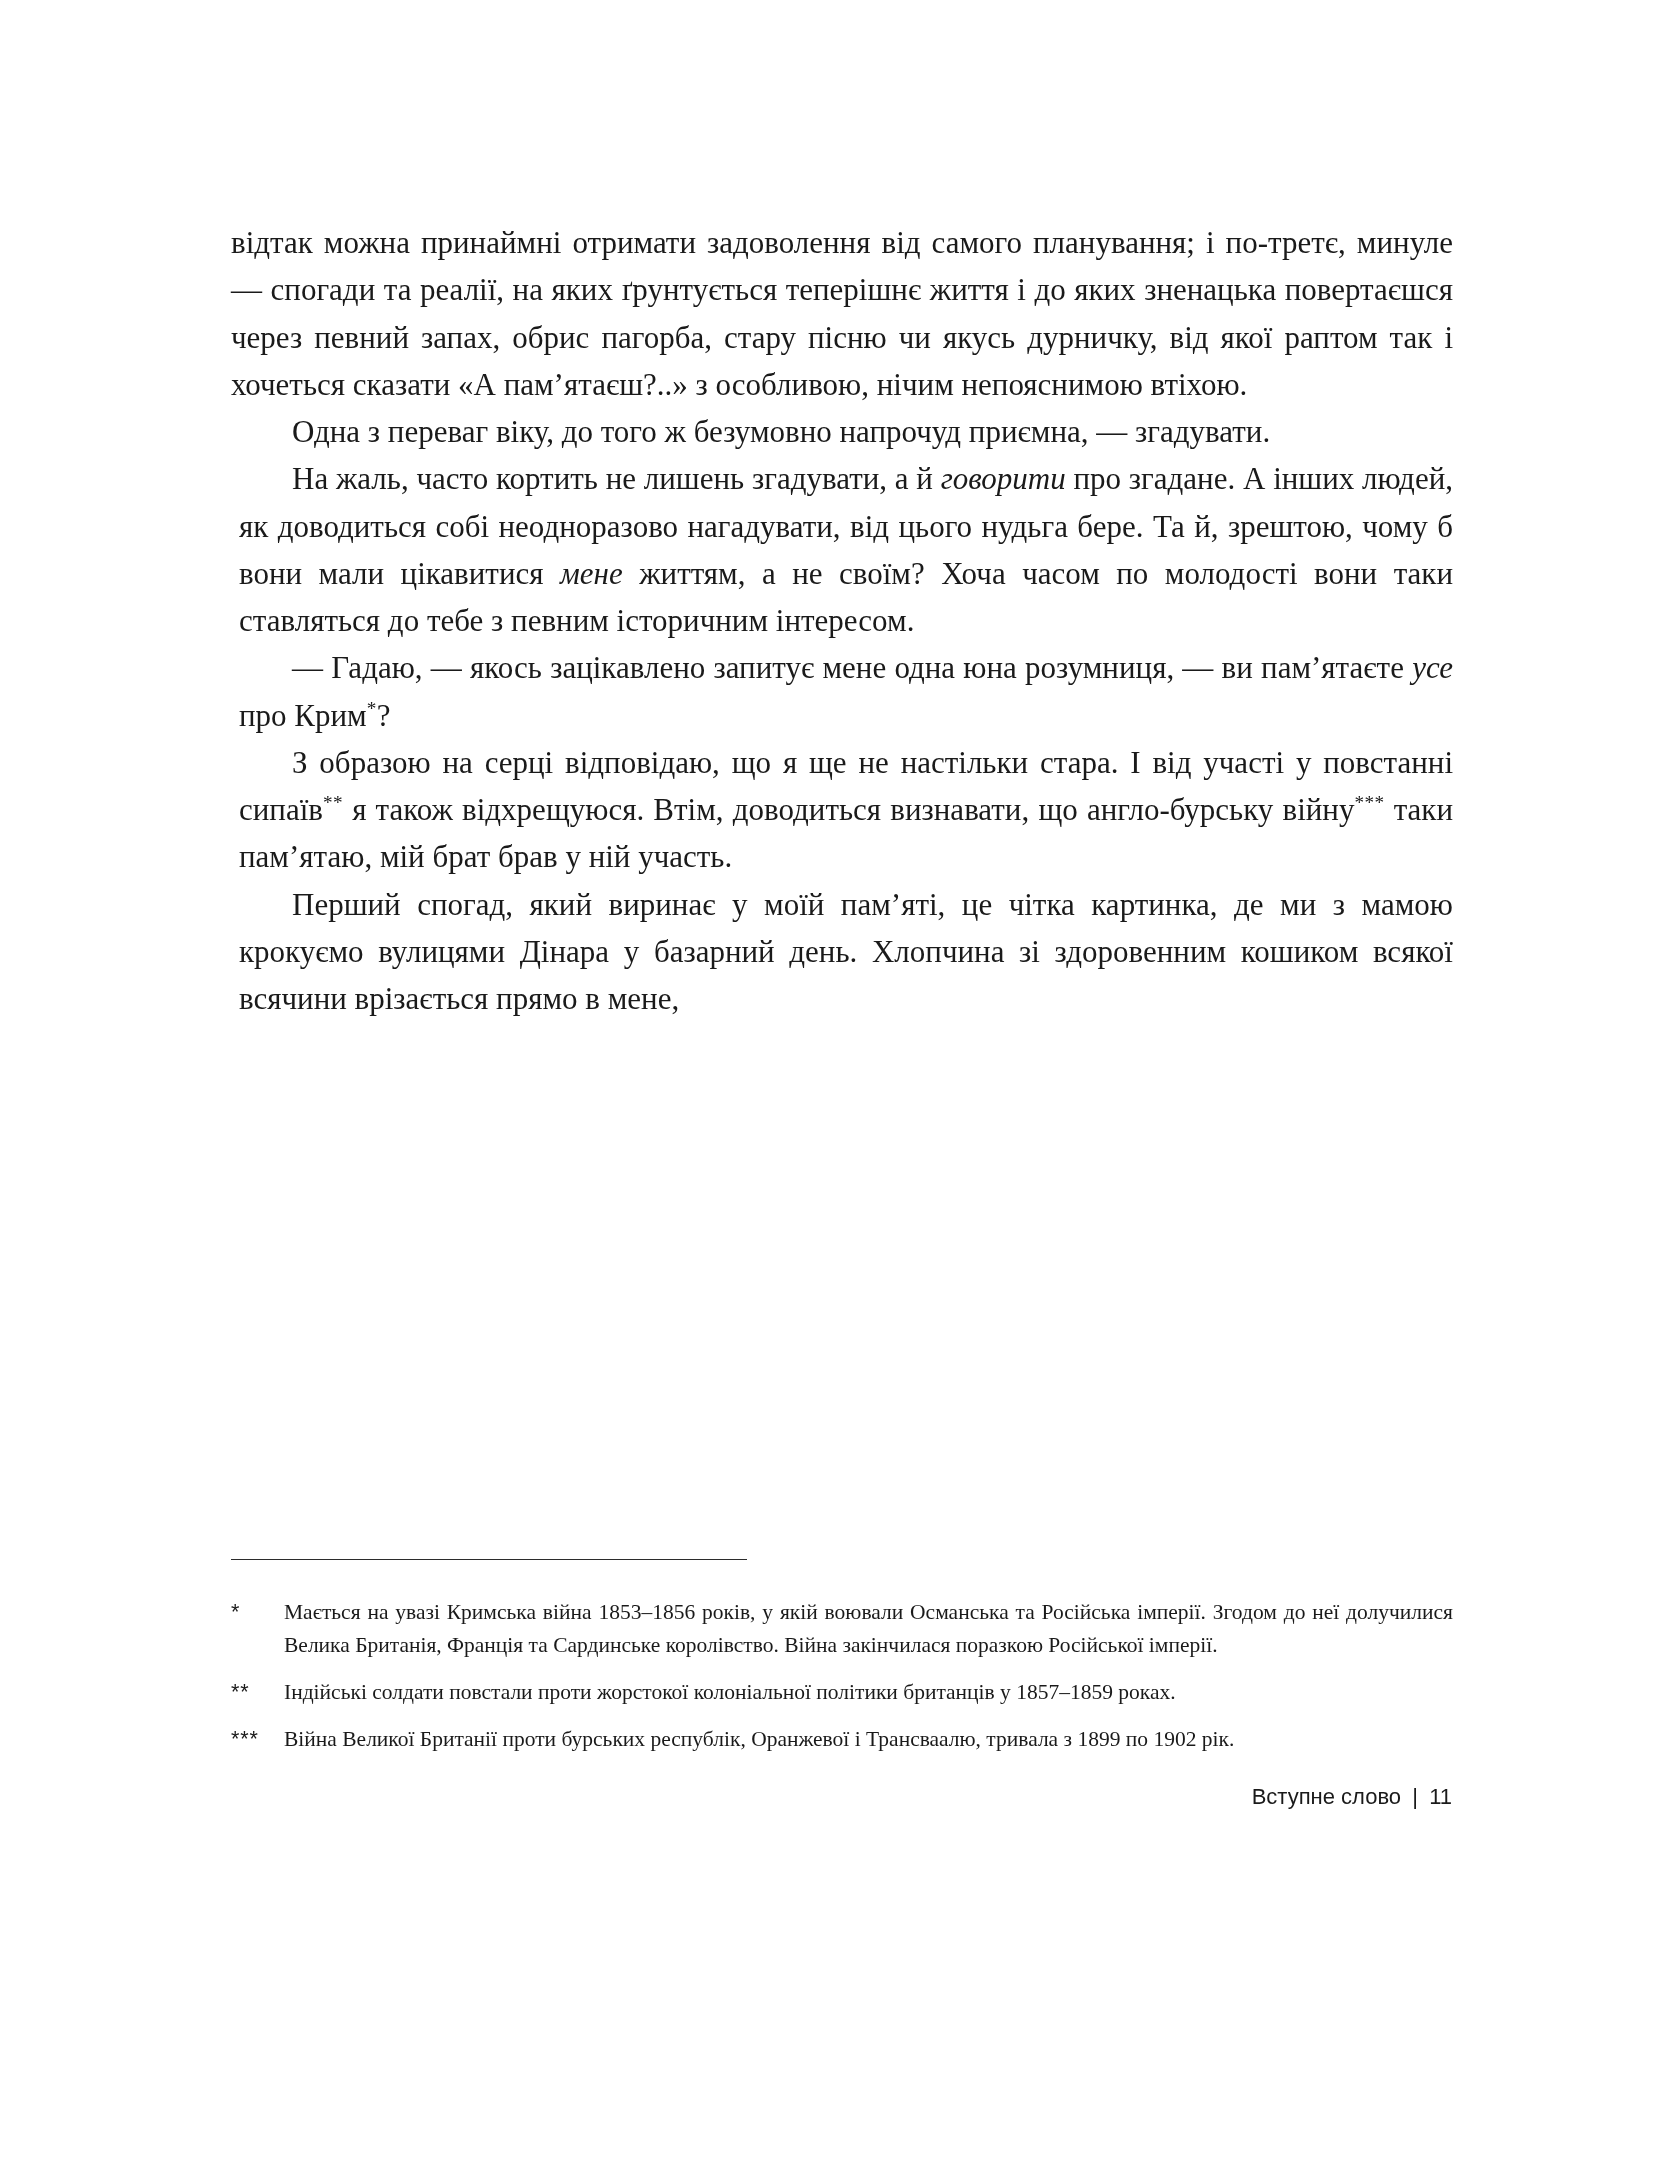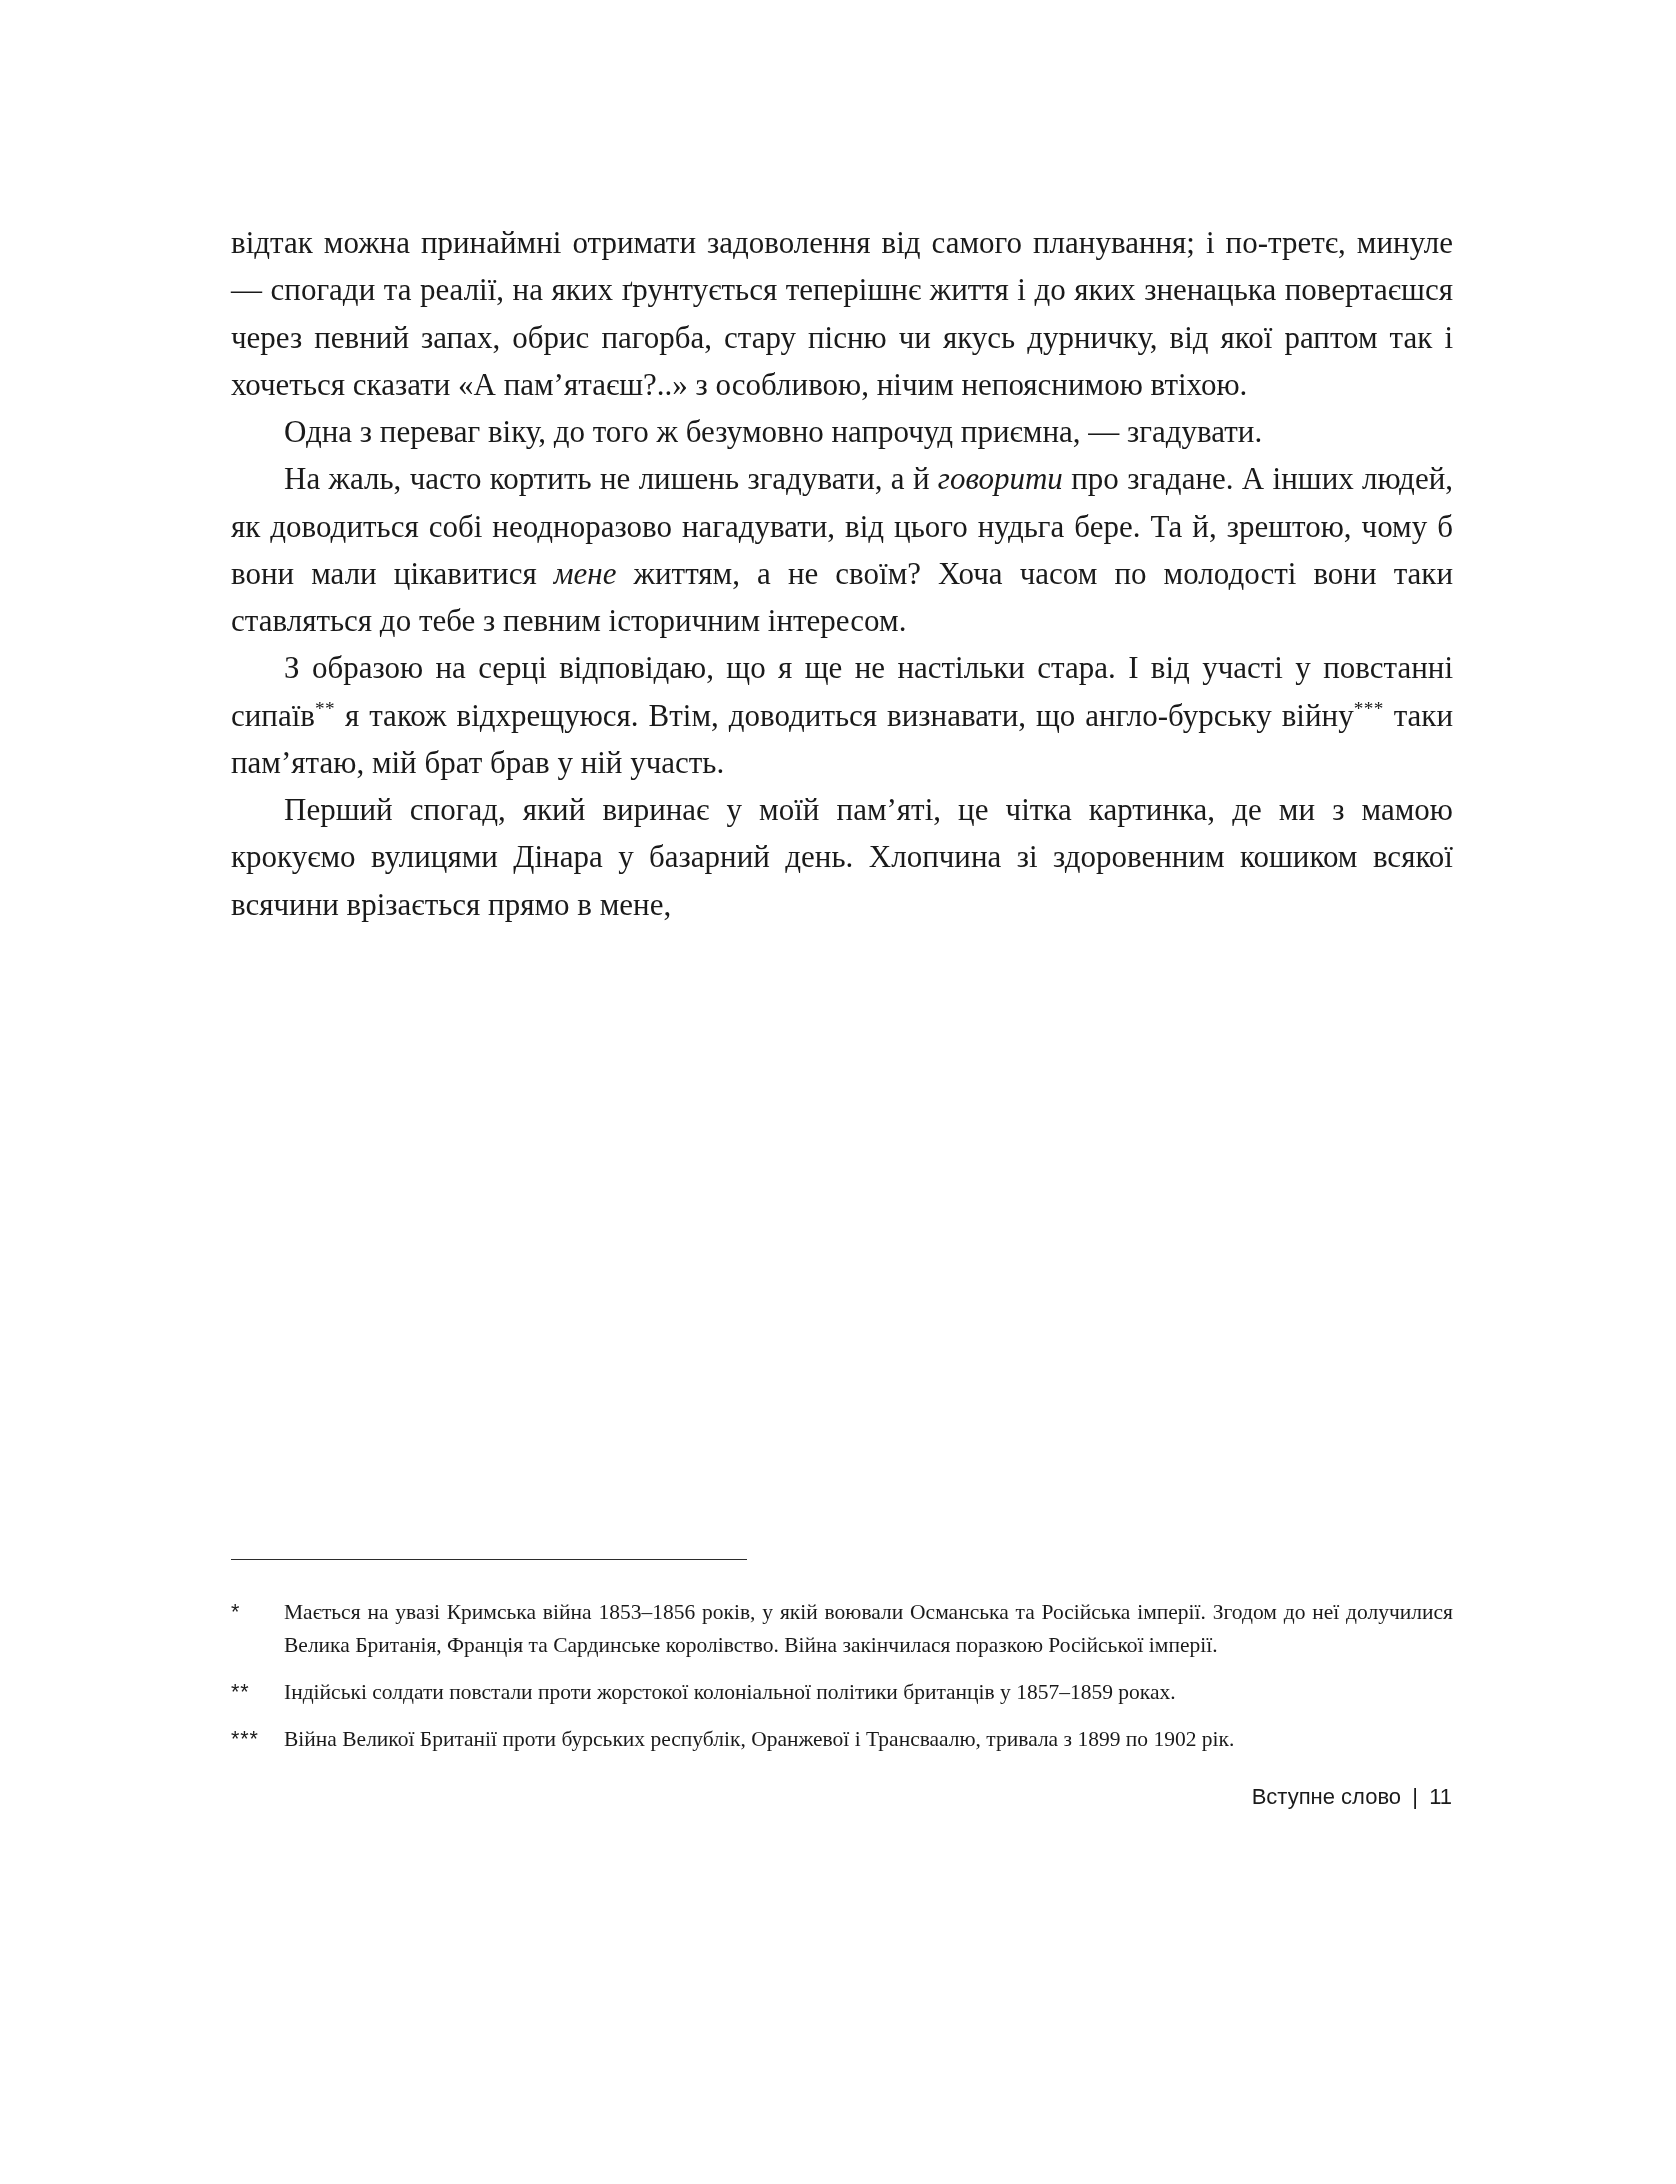--- a/index.html
+++ b/index.html
@@ -29,20 +29,21 @@
     text-align: justify;
     text-justify: inter-word;
     margin: 0;
     hyphens: manual;
   }
   .para + .para {
     margin-top: 0px;
   }
   .para.indent {
     text-indent: 53px;
+    margin-left: 8px;
   }
   .para i, .para em {
     font-style: italic;
   }
   sup.fn {
     font-size: 0.62em;
     vertical-align: super;
     line-height: 0;
     letter-spacing: 0.4px;
   }
@@ -104,20 +105,21 @@
 </style>
 </head>
 <body>
 
 <div class="page">
 
   <div class="body-block">
     <p class="para">відтак можна принаймні отримати задоволення від самого планування; і по-третє, минуле — спогади та реалії, на яких ґрунтується теперішнє життя і до яких зненацька повертаєшся через певний запах, обрис пагорба, стару пісню чи якусь дурничку, від якої раптом так і хочеться сказати «А пам’ятаєш?..» з особливою, нічим непояснимою втіхою.</p>
     <p class="para indent">Одна з переваг віку, до того ж безумовно напрочуд приємна, — згадувати.</p>
     <p class="para indent">На жаль, часто кортить не лишень згадувати, а й <i>говорити</i> про згадане. А інших людей, як доводиться собі неодноразово нагадувати, від цього нудьга бере. Та й, зрештою, чому б вони мали цікавитися <i>мене</i> життям, а не своїм? Хоча часом по молодості вони таки ставляться до тебе з певним історичним інтересом.</p>
+    <p class="para indent">— Гадаю, — якось зацікавлено запитує мене одна юна розумниця, — ви пам’ятаєте <i>усе</i> про Крим<sup class="fn">*</sup>?</p>
     <p class="para indent">З образою на серці відповідаю, що я ще не настільки стара. І від участі у повстанні сипаїв<sup class="fn">**</sup> я також відхрещуюся. Втім, доводиться визнавати, що англо-бурську війну<sup class="fn">***</sup> таки пам’ятаю, мій брат брав у ній участь.</p>
     <p class="para indent">Перший спогад, який виринає у моїй пам’яті, це чітка картинка, де ми з мамою крокуємо вулицями Дінара у базарний день. Хлопчина зі здоровенним кошиком всякої всячини врізається прямо в мене,</p>
   </div>
 
   <div class="footnote-rule"></div>
 
   <div class="footnotes">
     <div class="fn-row">
       <div class="fn-mark">*</div>
       <div class="fn-text">Мається на увазі Кримська війна 1853–1856 років, у якій воювали Османська та Російська імперії. Згодом до неї долучилися Велика Британія, Франція та Сардинське королівство. Війна закінчилася поразкою Російської імперії.</div>

